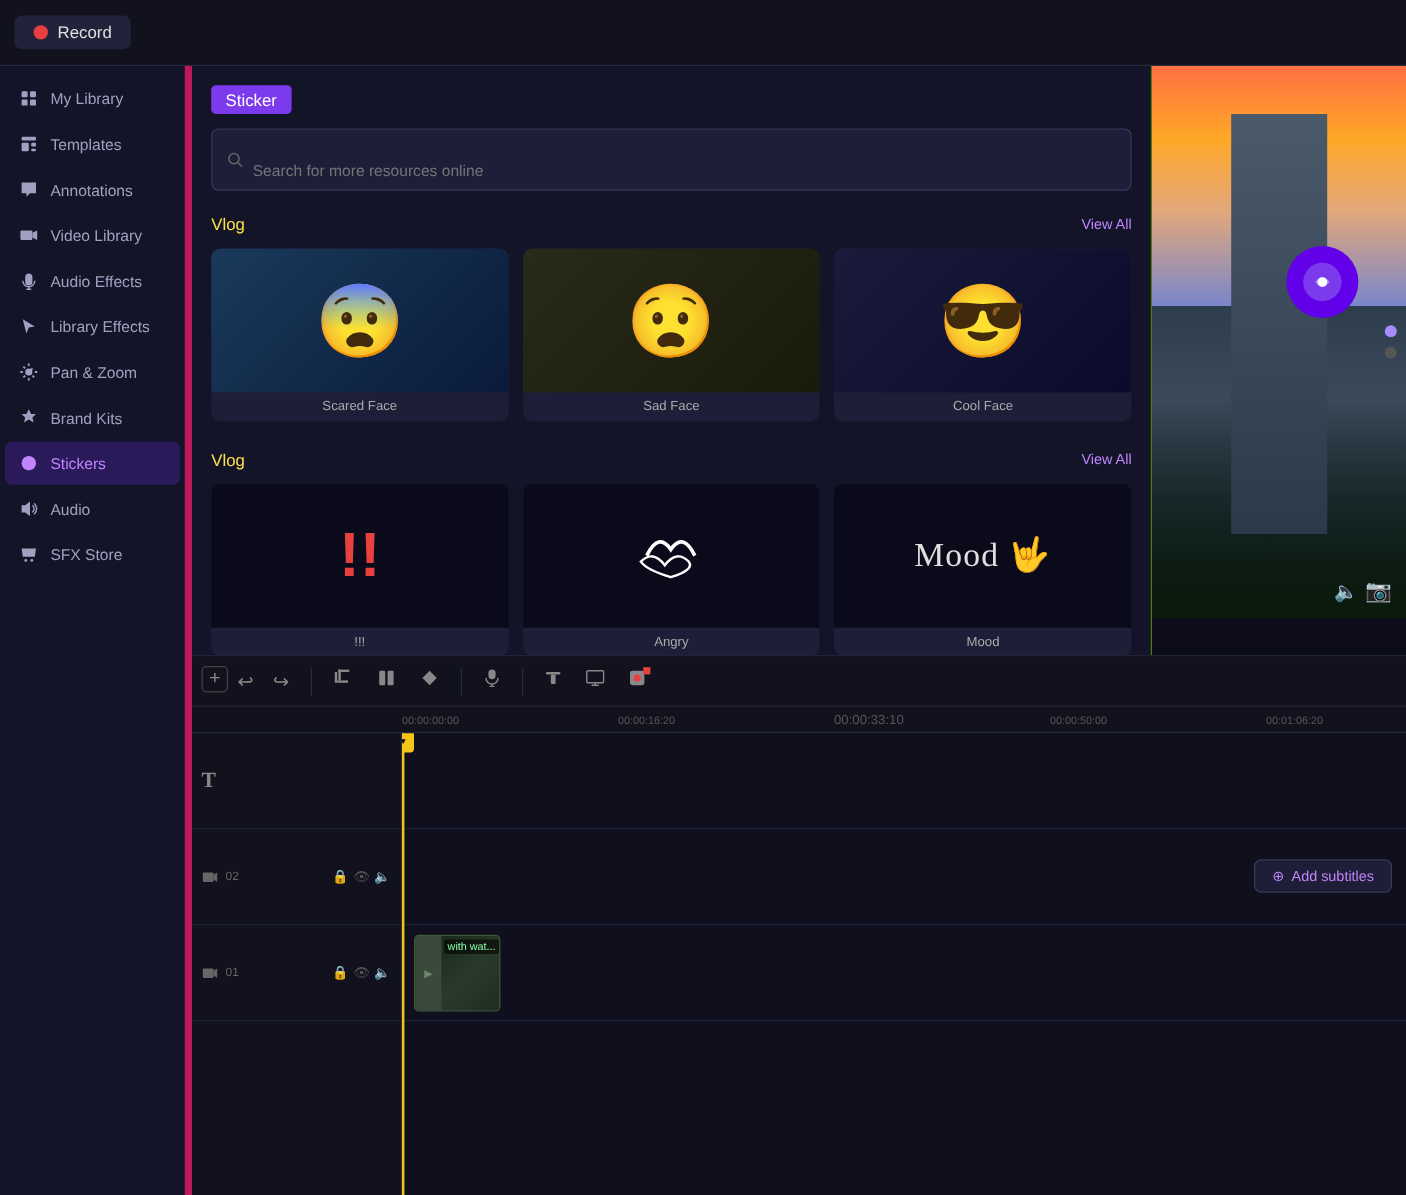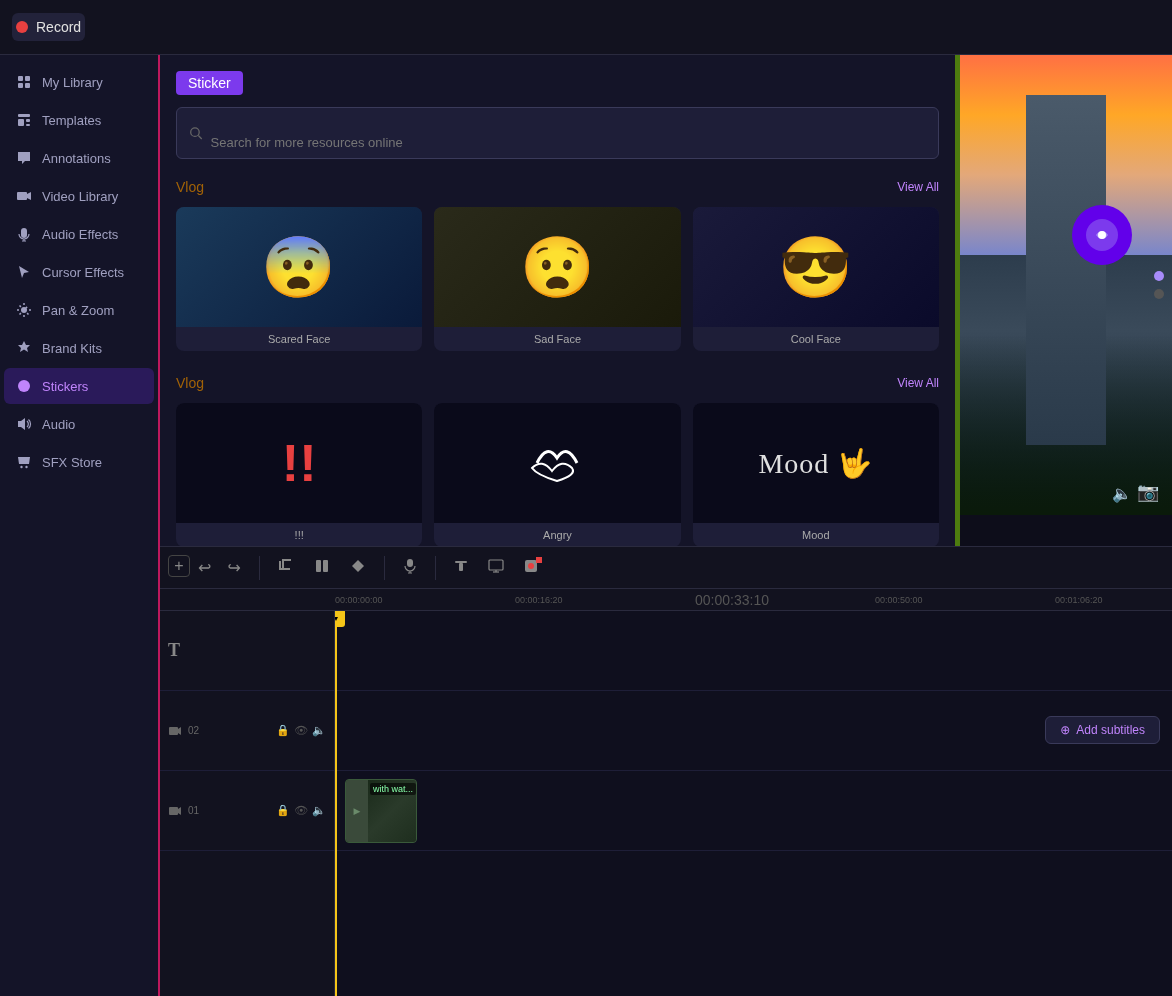--- a/index.html
+++ b/index.html
@@ -1,47 +1,47 @@
 <!DOCTYPE html>
 <html><head>
   <meta charset="utf-8">
   <style>
     * { margin: 0; padding: 0; box-sizing: border-box; }
     body { width: 1172px; height: 996px; background: #1a1a2e; font-family: -apple-system, BlinkMacSystemFont, 'Segoe UI', sans-serif; overflow: hidden; color: #ccc; font-size: 13px; }
 
     
     #header { height: 55px; background: #12121f; display: flex; align-items: center; padding: 0 12px; border-bottom: 1px solid #2a2a3e; }
-    #record-btn { display: flex; align-items: center; gap: 8px; background: #22223a; border: none; color: #e0e0e0; padding: 6px 4px; border-radius: 6px; cursor: pointer; font-size: 14px; }
+    #record-btn { display: flex; align-items: center; gap: 8px; background: #22223a; border: none; color: #e0e0e0; padding: 6px 16px; border-radius: 6px; cursor: pointer; font-size: 14px; }
     .red-dot { width: 12px; height: 12px; border-radius: 50%; background: #e84040; display: inline-block; }
 
     
     #main { display: flex; height: calc(996px - 55px); }
 
     
-    #sidebar { width: 160px; background: #141428; border-right: 2px solid #be185d; display: flex; flex-direction: column; padding: 8px 0; }
+    #sidebar { width: 160px; background: #141428; border-right: 6px solid #be185d; display: flex; flex-direction: column; padding: 8px 0; }
     .sidebar-item { display: flex; align-items: center; gap: 10px; padding: 10px 12px; cursor: pointer; color: #a0a0c0; border-radius: 6px; margin: 1px 4px; font-size: 13px; }
     .sidebar-item.active { background: #2a1a5a; color: #c084fc; }
     .sidebar-icon { width: 16px; height: 16px; flex-shrink: 0; }
 
     
     #content-area { display: flex; flex: 1; }
 
     
-    #sticker-panel { width: 800px; background: #141428; border-right: 5px solid #4d7c0f; overflow-y: auto; padding: 16px; }
+    #sticker-panel { width: 800px; background: #141428; border-right: 1px solid #4d7c0f; overflow-y: auto; padding: 16px; }
     #sticker-panel::-webkit-scrollbar { width: 4px; }
     #sticker-panel::-webkit-scrollbar-track { background: #1a1a2e; }
     #sticker-panel::-webkit-scrollbar-thumb { background: #3a3a5a; border-radius: 2px; }
 
     .sticker-badge { background: #7c3aed; color: white; padding: 4px 12px; border-radius: 4px; font-size: 14px; font-weight: 500; display: inline-block; margin-bottom: 12px; }
 
     .search-bar { display: flex; align-items: center; background: #1e1e38; border: 1px solid #3a3a5a; border-radius: 6px; padding: 8px 12px; margin-bottom: 20px; gap: 8px; }
     .search-bar input { background: none; border: none; color: #aaa; outline: none; width: 100%; font-size: 13px; margin-top: 19px; }
 
     .section-header { display: flex; justify-content: space-between; align-items: center; margin-bottom: 12px; }
-    .section-title { color: #a16207; font-size: 14px; font-weight: 500; }
+    .section-title { color: #fde047; font-size: 14px; font-weight: 500; }
     .view-all-btn { color: #c084fc; font-size: 12px; cursor: pointer; background: none; border: none; }
 
     .sticker-grid { display: grid; grid-template-columns: repeat(3, 1fr); gap: 12px; margin-bottom: 24px; }
     .sticker-item { background: #1e1e38; border-radius: 8px; overflow: hidden; cursor: pointer; }
     .sticker-thumb { width: 100%; height: 120px; display: flex; align-items: center; justify-content: center; background: #0a0a1a; font-size: 60px; }
     .sticker-thumb.scared { background: linear-gradient(135deg, #1a3a5a, #0a1a3a); }
     .sticker-thumb.sad { background: linear-gradient(135deg, #2a2a1a, #1a1a0a); }
     .sticker-thumb.cool { background: linear-gradient(135deg, #1a1a3a, #0a0a2a); }
     .sticker-thumb.exclaim { background: #0a0a1a; color: #e84040; font-size: 48px; font-weight: bold; }
     .sticker-thumb.angry { background: #0a0a1a; }
@@ -136,21 +136,21 @@
           <path d="M8 2a3 3 0 013 3v4a3 3 0 01-6 0V5a3 3 0 013-3z"></path>
           <path d="M3 8a5 5 0 0010 0M8 13v2M6 15h4" stroke="currentColor" stroke-width="1.2" fill="none"></path>
         </svg>
       <span>Audio Effects</span>
     </div>
 
     <div class="sidebar-item">
       <svg class="sidebar-icon" viewBox="0 0 16 16" fill="currentColor">
           <path d="M3 2l10 6-5 1-2 5z"></path>
         </svg>
-      <span>Cursor Effects</span>
+      <span>Library Effects</span>
     </div>
 
     <div class="sidebar-item">
       <svg class="sidebar-icon" viewBox="0 0 16 16" fill="currentColor">
           <circle cx="8" cy="8" r="3"></circle>
           <path d="M8 1v2M8 13v2M1 8h2M13 8h2M3.5 3.5l1.4 1.4M11.1 11.1l1.4 1.4M11.1 4.9l-1.4 1.4M4.9 11.1l-1.4 1.4" stroke="currentColor" stroke-width="1.5" fill="none"></path>
         </svg>
       <span>Pan &amp; Zoom</span>
     </div>
 
@@ -372,21 +372,21 @@
           <circle cx="7" cy="7" r="3" fill="#e84040"></circle>
         </svg>
       <span style="position:absolute;top:2px;right:2px;width:6px;height:6px;background:#e84040;border-radius:50;"></span>
     </button>
   </div>
 
   <div class="timeline-ruler">
     <div class="timeline-ruler-inner">
       <span style="position:absolute;left:0;font-size:9px;color:#555;">00:00:00:00</span>
       <span style="position:absolute;left:180px;font-size:9px;color:#555;">00:00:16:20</span>
-      <span style="position:absolute;left:360px;font-size:14px;color:#555;">00:00:33:10</span>
+      <span style="position:absolute;left:360px;font-size:11px;color:#555;">00:00:33:10</span>
       <span style="position:absolute;left:540px;font-size:9px;color:#555;">00:00:50:00</span>
       <span style="position:absolute;left:720px;font-size:9px;color:#555;">00:01:06:20</span>
 
     </div>
   </div>
 
   <div id="timeline-tracks">
 
     <div id="track-labels">
 

